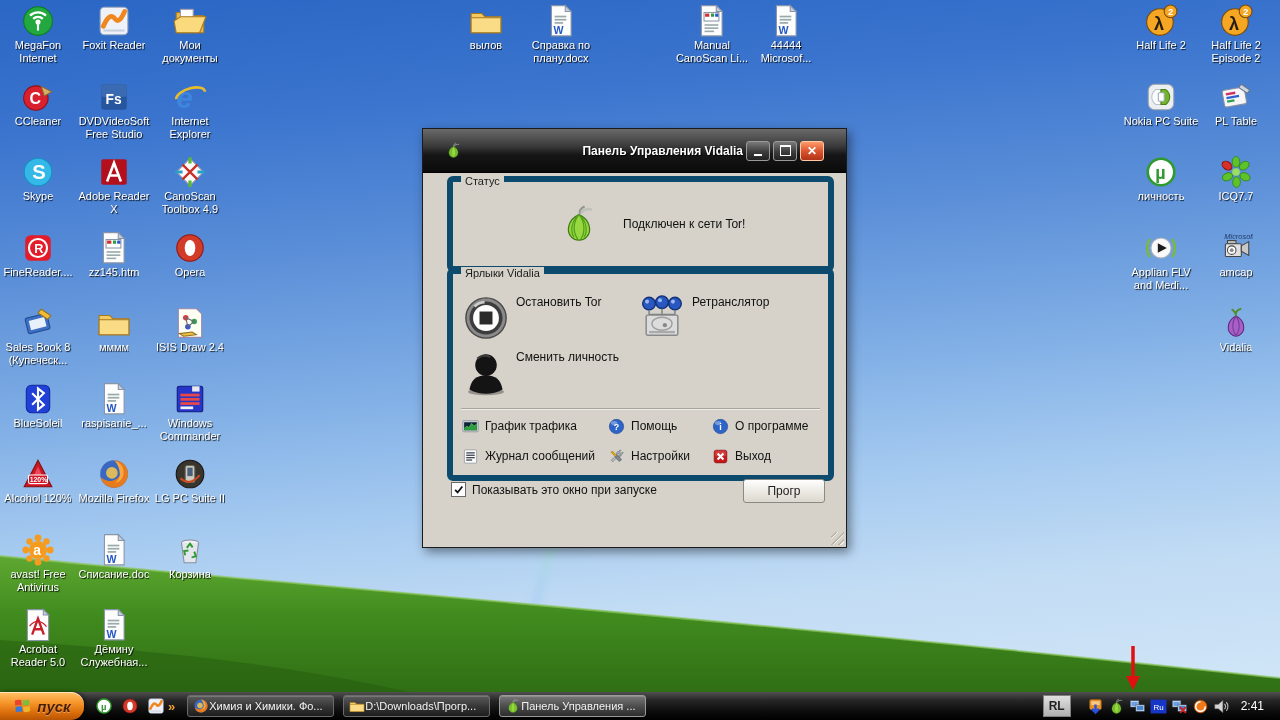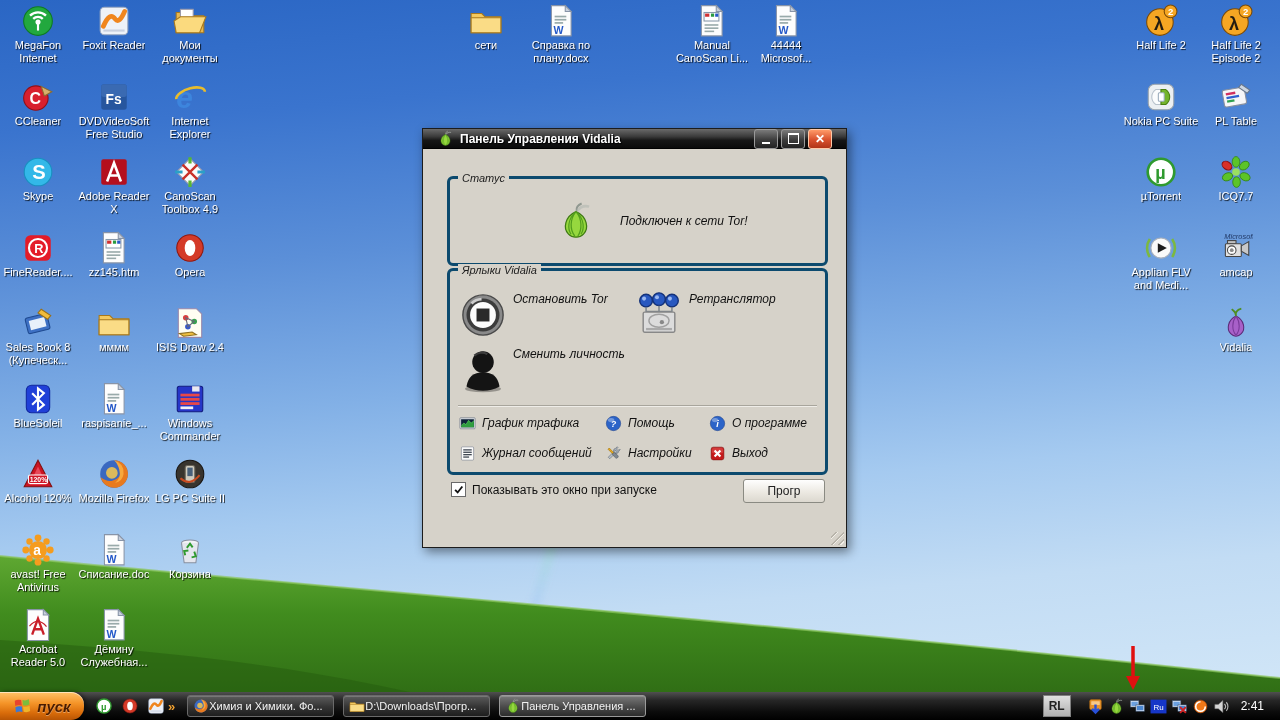--- a/index.html
+++ b/index.html
@@ -17,31 +17,31 @@
   #desk-left{left:0;top:4px;grid-template-columns:76px 76px 76px;grid-auto-rows:75.5px;}
   #desk-right-1{left:1123px;top:4px;grid-template-columns:76px;grid-auto-rows:75.5px;}
   #desk-right-2{left:1198px;top:4px;grid-template-columns:76px;grid-auto-rows:75.5px;}
   .desk-icon{width:76px;display:flex;flex-direction:column;align-items:center;}
   .di-label{margin-top:1px;font-size:11px;line-height:13px;color:#fff;text-align:center;
     text-shadow:1px 1px 1px rgba(0,0,0,.9);max-height:27px;overflow:hidden;max-width:78px;}
   .svgicon{display:inline-block;line-height:0;}
   
   #window{position:absolute;left:422px;top:128px;width:423px;height:418px;background:#d6d2c9;
     border:1px solid #1c1c1c;box-shadow:3px 4px 10px rgba(0,0,0,.45);}
-  #titlebar{position:absolute;left:0;top:0;right:0;height:20px;display:flex;align-items:center;padding:0 14px;box-sizing:border-box;
-    background:linear-gradient(180deg,#6a6a6a 0%,#3a3a3a 40%,#161616 60%,#0a0a0a 100%);border-bottom:1px solid #000;}
+  #titlebar{position:absolute;left:0;top:0;right:0;height:44px;display:flex;align-items:center;padding:0 22px;box-sizing:border-box;
+    background:linear-gradient(180deg,#6a6a6a 0%,#3a3a3a 40%,#161616 60%,#0a0a0a 100%);border-bottom:1px solid #000;text-align:right;}
   #title-text{color:#fff;font-weight:bold;font-size:12px;margin-left:6px;flex:1;
     text-shadow:1px 1px 1px #000;white-space:nowrap;overflow:hidden;}
   .tb-btn{width:22px;height:18px;margin-left:3px;border:1px solid #9a9a9a;border-radius:3px;
     background:linear-gradient(180deg,#7a7a7a,#3c3c3c 55%,#222);display:flex;align-items:center;justify-content:center;
     color:#fff;font-size:11px;line-height:1;}
   .tb-btn.close{background:linear-gradient(180deg,#ff9a68,#d8502c 55%,#b03418);border-color:#ffc9a8;font-weight:bold;font-size:12px;}
   .glyph-min{width:8px;height:2px;background:#fff;margin-top:8px;}
   .glyph-max{width:9px;height:8px;border:1px solid #fff;border-top-width:2px;}
-  .groupbox{position:absolute;border:3px solid #0c4a6e;border-radius:6px;font-style:italic;}
+  .groupbox{position:absolute;border:6px solid #0c4a6e;border-radius:6px;}
   .group-label{position:absolute;top:-7px;left:8px;background:#d6d2c9;padding:0 4px;font-size:11px;color:#1c1c1c;}
   #status-group{left:24px;top:47px;width:375px;height:84px;}
   #status-body{position:absolute;inset:0;display:flex;align-items:center;padding-left:106px;gap:12px;}
   #status-text{font-size:12px;color:#111;margin-left:12px;}
   #shortcut-group{left:24px;top:139px;width:375px;height:201px;}
   #primary-grid{position:absolute;left:10px;top:16px;width:356px;display:grid;
     grid-template-columns:176px 180px;grid-auto-rows:55px;align-items:center;}
   .shortcut-big{display:flex;align-items:flex-start;gap:7px;font-size:12px;color:#111;}
   #group-sep{position:absolute;left:8px;right:8px;top:134px;border-top:1px solid #a8a59c;border-bottom:1px solid #efede8;}
   #secondary-grid{position:absolute;left:9px;top:137px;width:358px;display:grid;
@@ -345,21 +345,21 @@
           </svg></span>
         <div class="di-label">Дёмину Служебная...</div>
       </div>
     </div>
   <div id="desk-top">
       <div class="desk-icon" style="position: absolute; left: 448px; top: 4px;">
         <span class="svgicon"><svg viewBox="0 0 32 32" width="34" height="34">
             <path d="M2 9 h10 l3 3 h15 v15 H2 z" fill="#f3c960" stroke="#a8781c"></path>
             <path d="M2 13 h28 v14 H2 z" fill="#fadc86" stroke="#a8781c"></path>
           </svg></span>
-        <div class="di-label">сети</div>
+        <div class="di-label">вылов</div>
       </div>
       <div class="desk-icon" style="position: absolute; left: 523px; top: 4px;">
         <span class="svgicon"><svg viewBox="0 0 32 32" width="34" height="34">
             <path d="M7 1.5 h13 l5.5 5.5 V30 H7 z" fill="#fdfdfd" stroke="#8894a8"></path>
             <path d="M20 1.5 l5.5 5.5 H20 z" fill="#c8d0dc" stroke="#8894a8"></path>
             <rect x="10" y="11" width="11" height="1.6" fill="#99aaaa"></rect>
             <rect x="10" y="14" width="11" height="1.6" fill="#99aaaa"></rect>
             <rect x="10" y="17" width="8" height="1.6" fill="#99aaaa"></rect>
             <text x="9" y="28" font-size="10" font-weight="bold" fill="#2458c8">W</text>
           </svg></span>
@@ -410,21 +410,21 @@
             <rect x="13.5" y="12" width="5.5" height="8" rx="1" fill="#fff" stroke="#99aabb"></rect>
           </svg></span>
         <div class="di-label">Nokia PC Suite</div>
       </div>
       <div class="desk-icon">
         <span class="svgicon"><svg viewBox="0 0 32 32" width="34" height="34">
             <circle cx="16" cy="16" r="12.5" fill="#fff"></circle>
             <circle cx="16" cy="16" r="12.5" fill="none" stroke="#2f9a2f" stroke-width="2.5"></circle>
             <text x="10.5" y="22.5" font-size="17" font-weight="bold" fill="#2f9a2f">µ</text>
           </svg></span>
-        <div class="di-label">µTorrent</div>
+        <div class="di-label">личность</div>
       </div>
       <div class="desk-icon">
         <span class="svgicon"><svg viewBox="0 0 32 32" width="34" height="34">
             <circle cx="16" cy="16" r="9.5" fill="#fafafa" stroke="#a8b0bc"></circle>
             <path d="M13 11.5 l8.5 4.5 -8.5 4.5 z" fill="#1c1c1c"></path>
             <path d="M5.5 7.5 a15 15 0 0 0 0 17 M26.5 7.5 a15 15 0 0 1 0 17" stroke="#7cb840" stroke-width="2.4" fill="none"></path>
           </svg></span>
         <div class="di-label">Applian FLV and Medi...</div>
       </div>
     </div>

